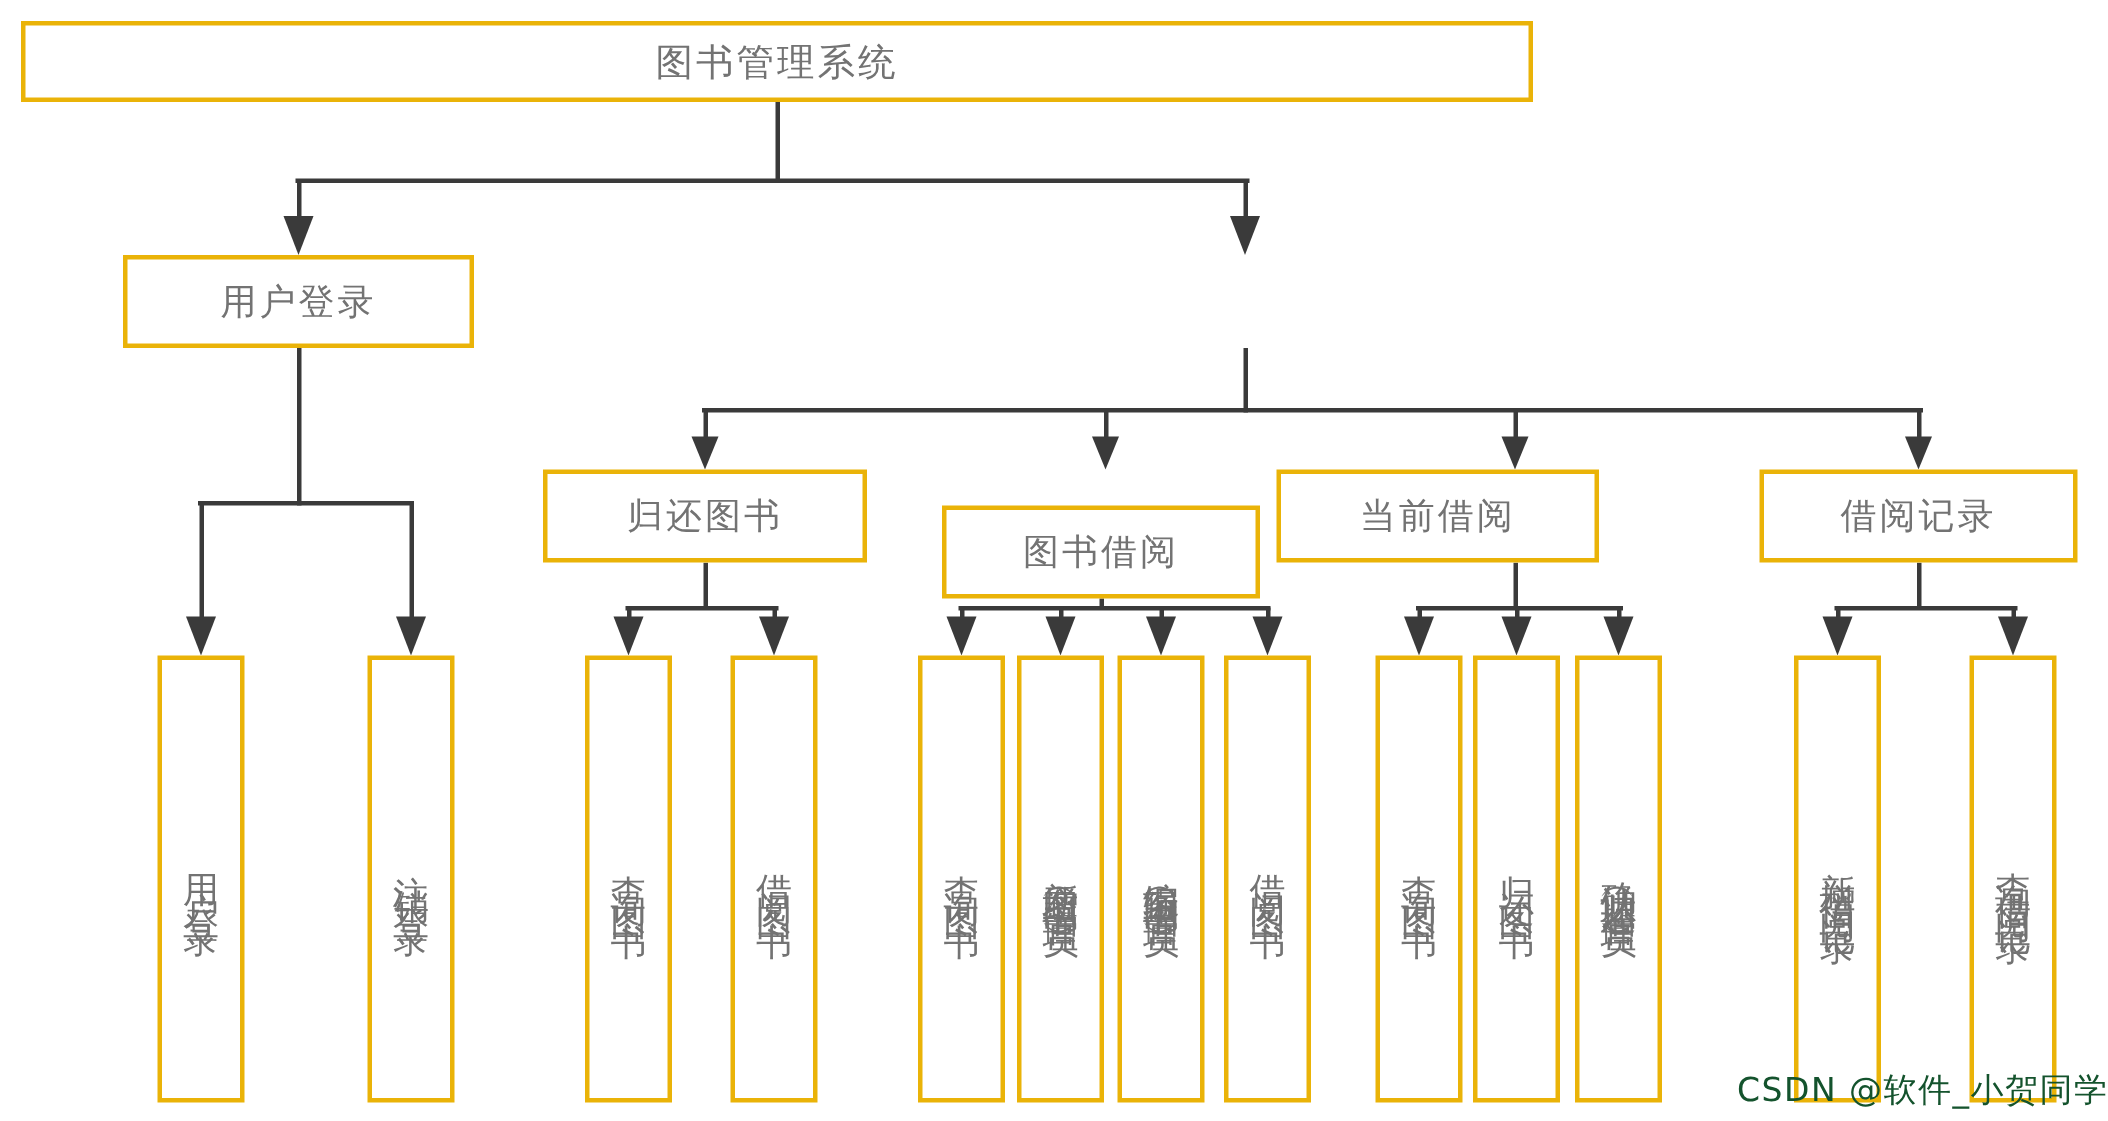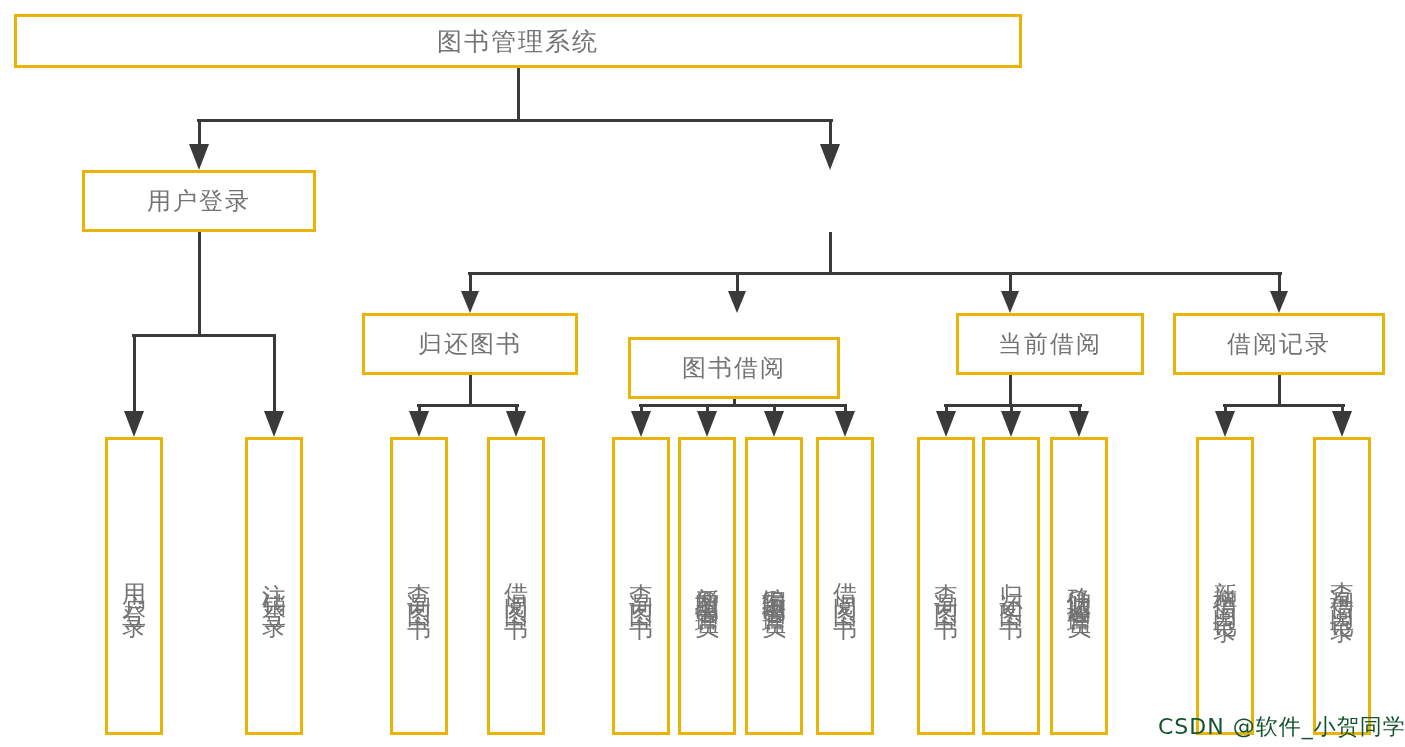--- a/index.html
+++ b/index.html
@@ -74,21 +74,21 @@
   <div class="node" style="left:82px; top:170px; width:234px; height:62px;">
     <span>用户登录</span>
   </div>
 
   <div class="node" style="left:362px; top:313px; width:216px; height:62px;">
     <span>归还图书</span>
   </div>
   <div class="node" style="left:628px; top:313px; width:212px; height:62px;margin-top:24px;">
     <span>图书借阅</span>
   </div>
-  <div class="node" style="left:956px; top:313px; width:188px; height:62px;">
+  <div class="node" style="left:851px; top:313px; width:215px; height:62px;">
     <span>当前借阅</span>
   </div>
   <div class="node" style="left:1173px; top:313px; width:212px; height:62px;">
     <span>借阅记录</span>
   </div>
 
   <div class="node" style="left:105px; top:437px; width:58px; height:298px;">
     <span class="vtext ls-loose">用户登录</span>
   </div>
   <div class="node" style="left:245px; top:437px; width:58px; height:298px;">

